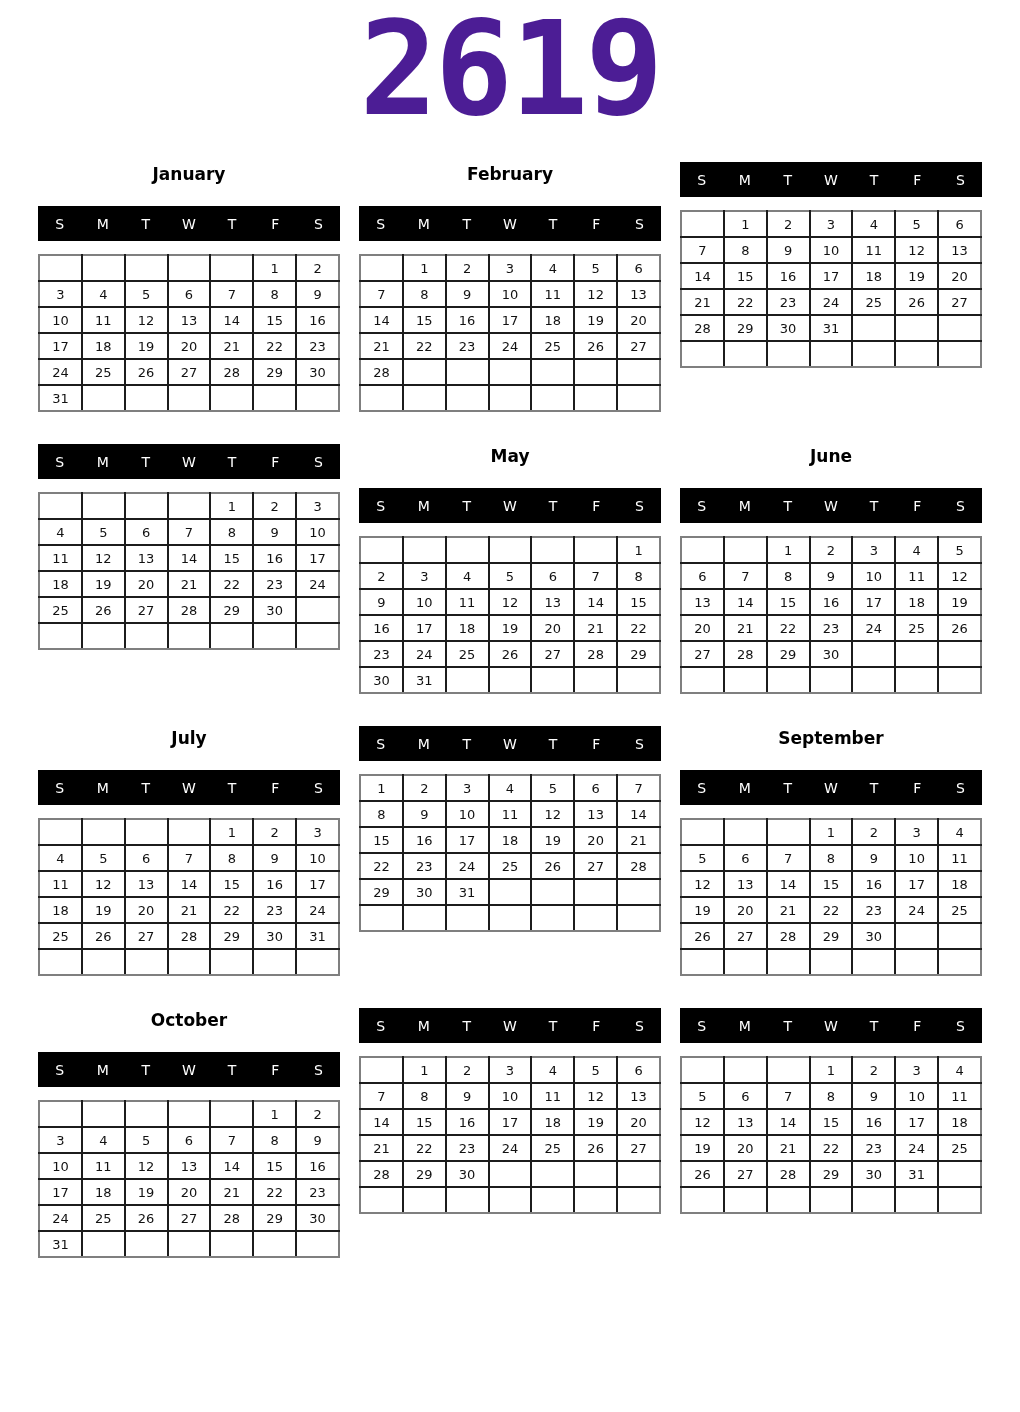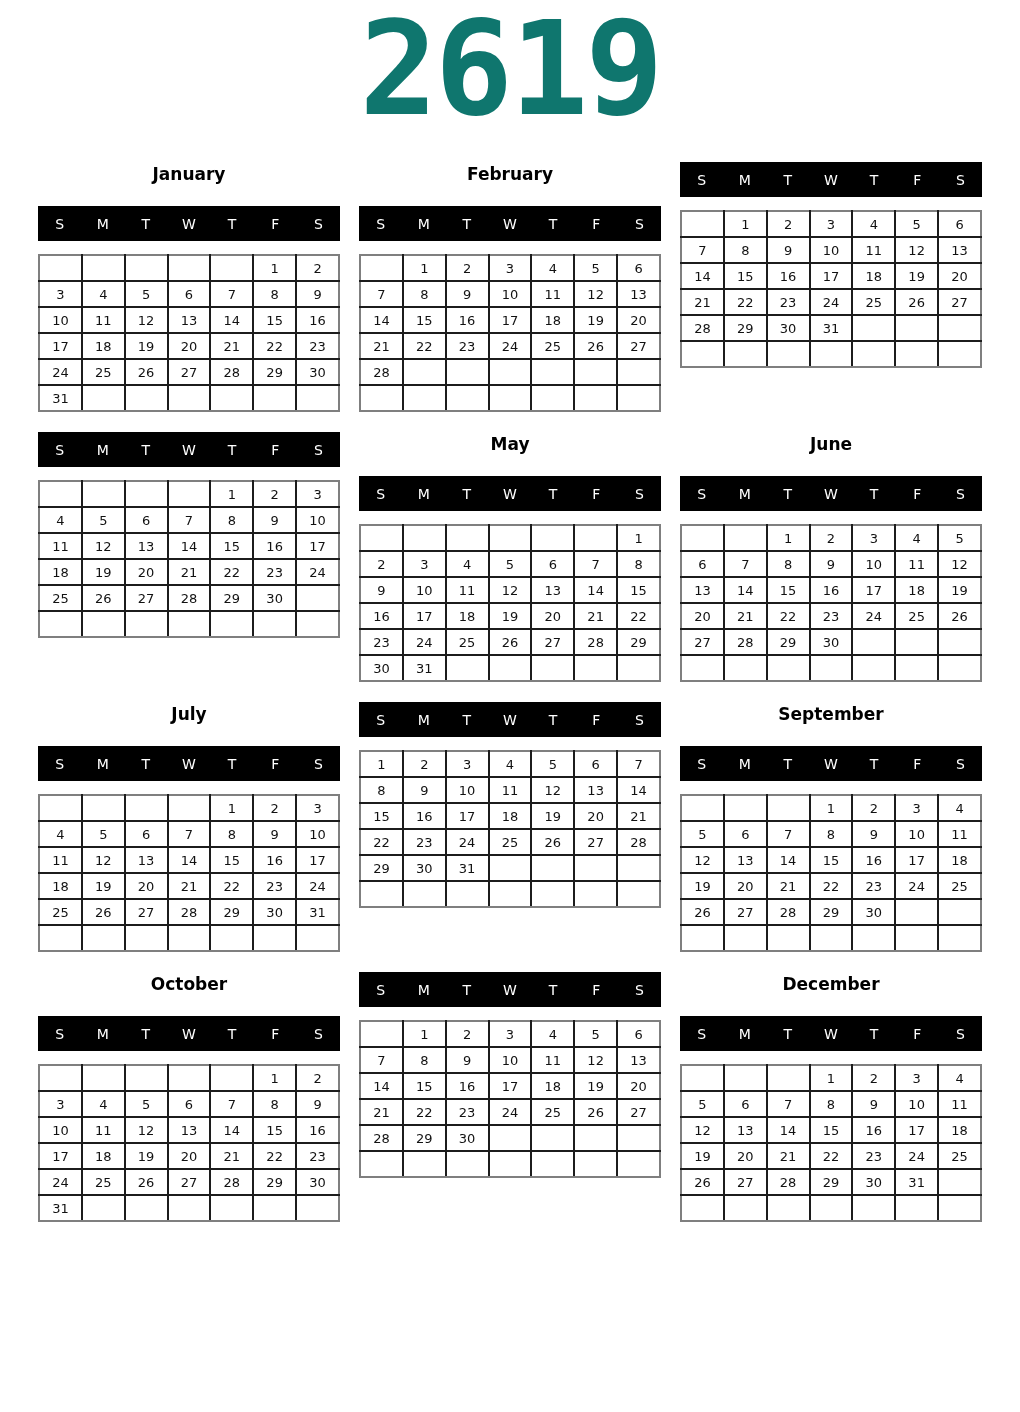--- a/index.html
+++ b/index.html
@@ -14,27 +14,27 @@
     color: #000;
   }
   .year-title {
     margin: 10px 0 0 0;
     text-align: center;
     font-family: "DejaVu Sans Mono", "DejaVu Sans", monospace;
     font-weight: 700;
     font-size: 130px;
     line-height: 118px;
     letter-spacing: -3px;
-    color: #0f766e;
+    color: #4c1d95;
   }
   .months {
     display: grid;
     grid-template-columns: repeat(3, 302px);
     justify-content: space-between;
-    row-gap: 20px;
+    row-gap: 32px;
     padding: 0 38px;
     margin-top: 34px;
   }
   .month { width: 302px; }
   .month-title {
     margin: 0 0 20px 0;
     text-align: center;
     font-size: 17px;
     font-weight: 700;
     line-height: 24px;
@@ -852,21 +852,20 @@
               <td></td>
               <td></td>
               <td></td>
               <td></td>
             </tr>
           </tbody>
         </table>
   </section>
 
   <section class="month">
-    <h2 class="month-title">December</h2>
     <div class="weekday-bar">
           <span>S</span>
           <span>M</span>
           <span>T</span>
           <span>W</span>
           <span>T</span>
           <span>F</span>
           <span>S</span>
         </div>
     <table class="grid">

